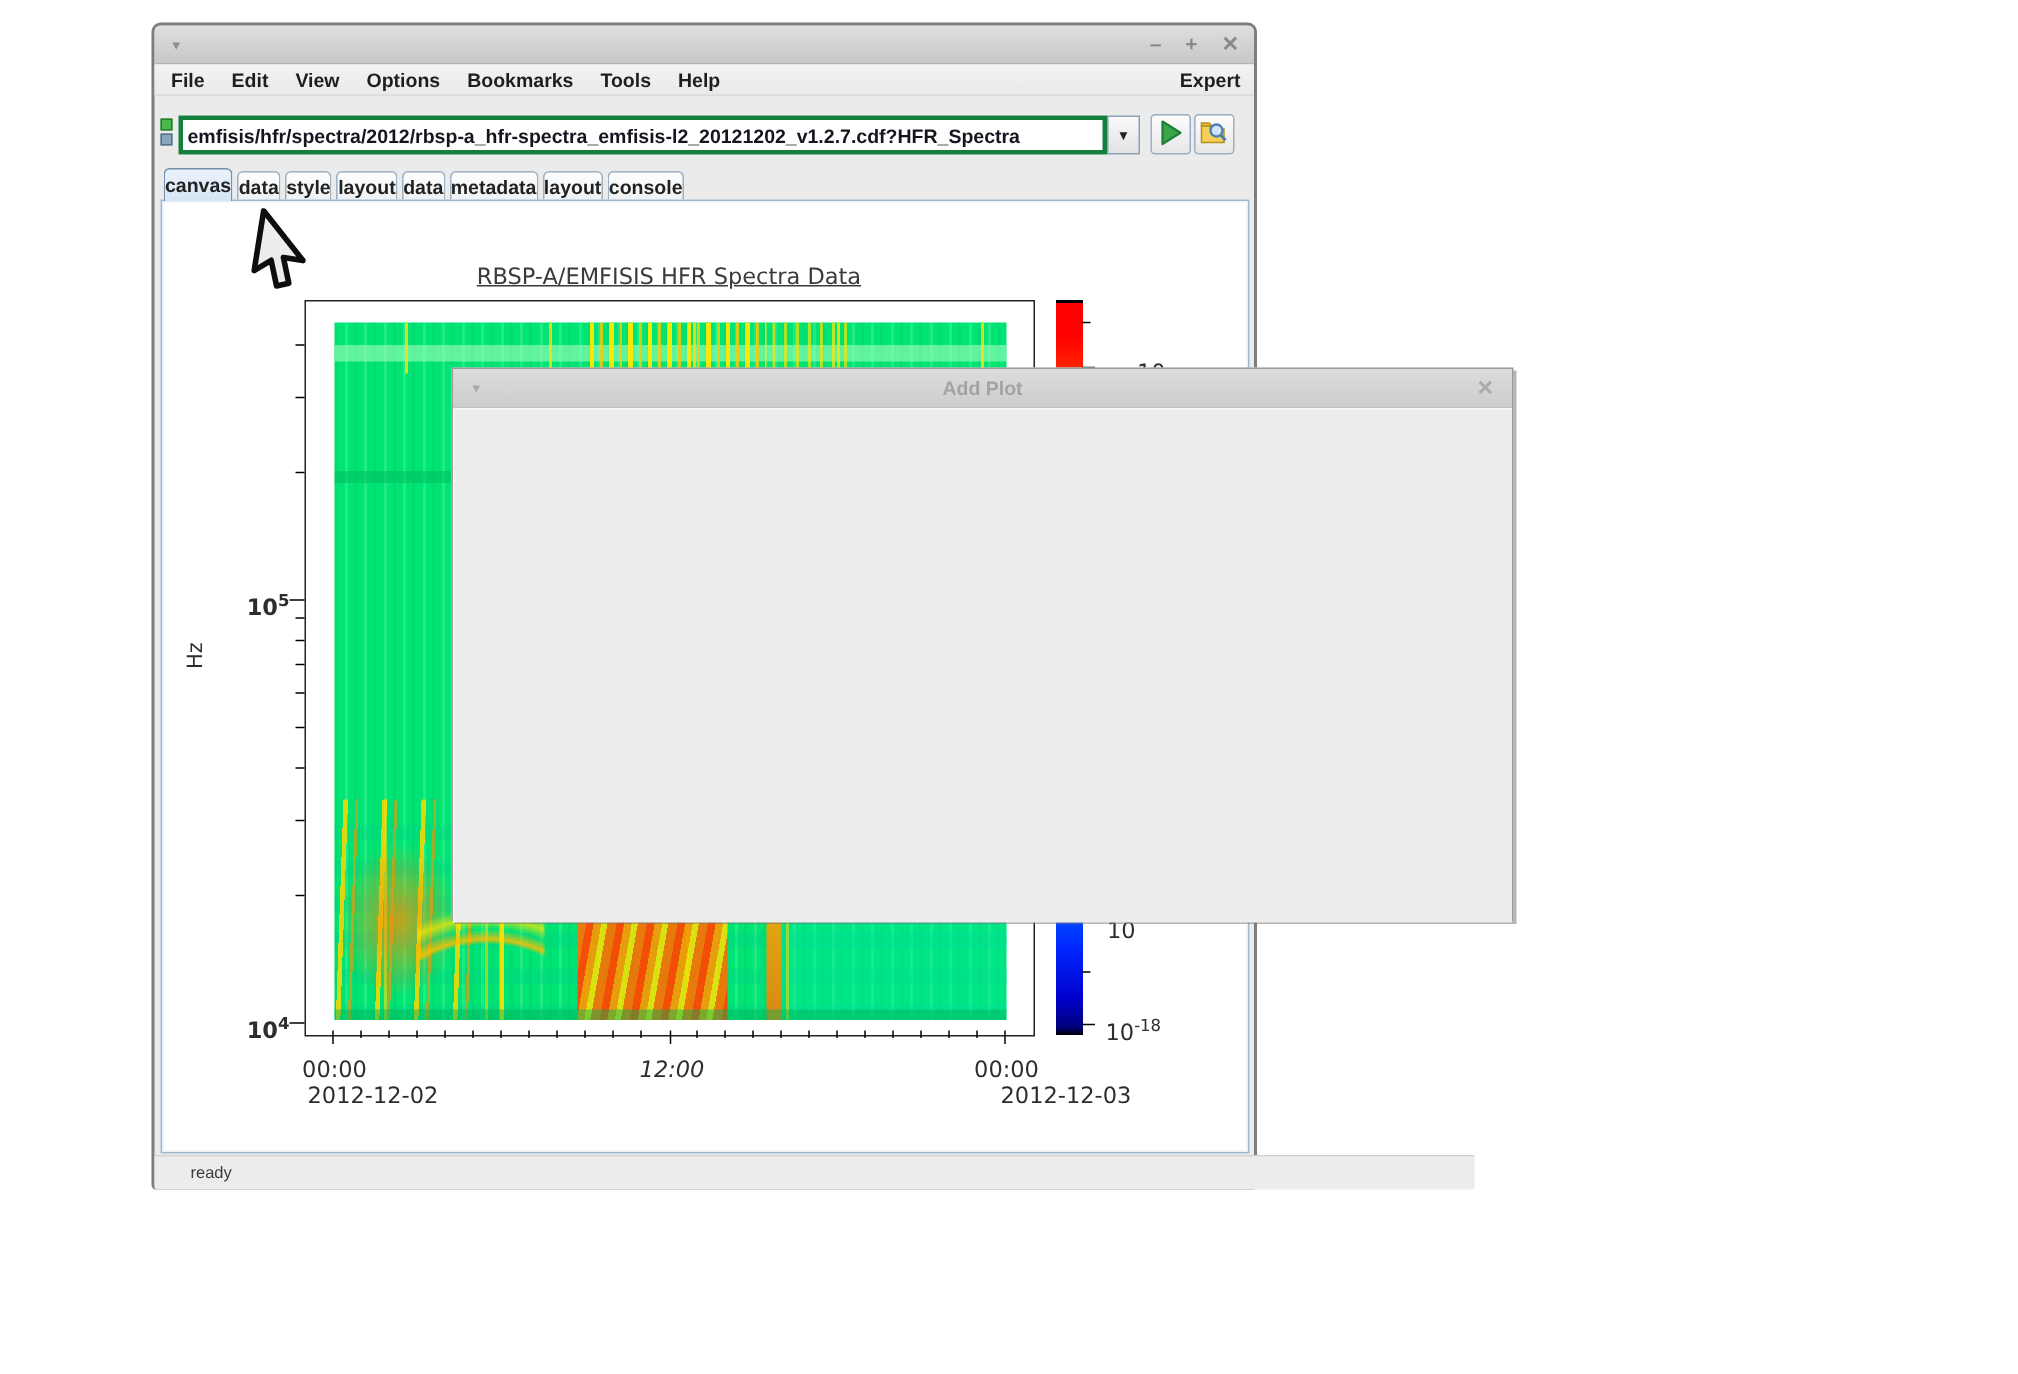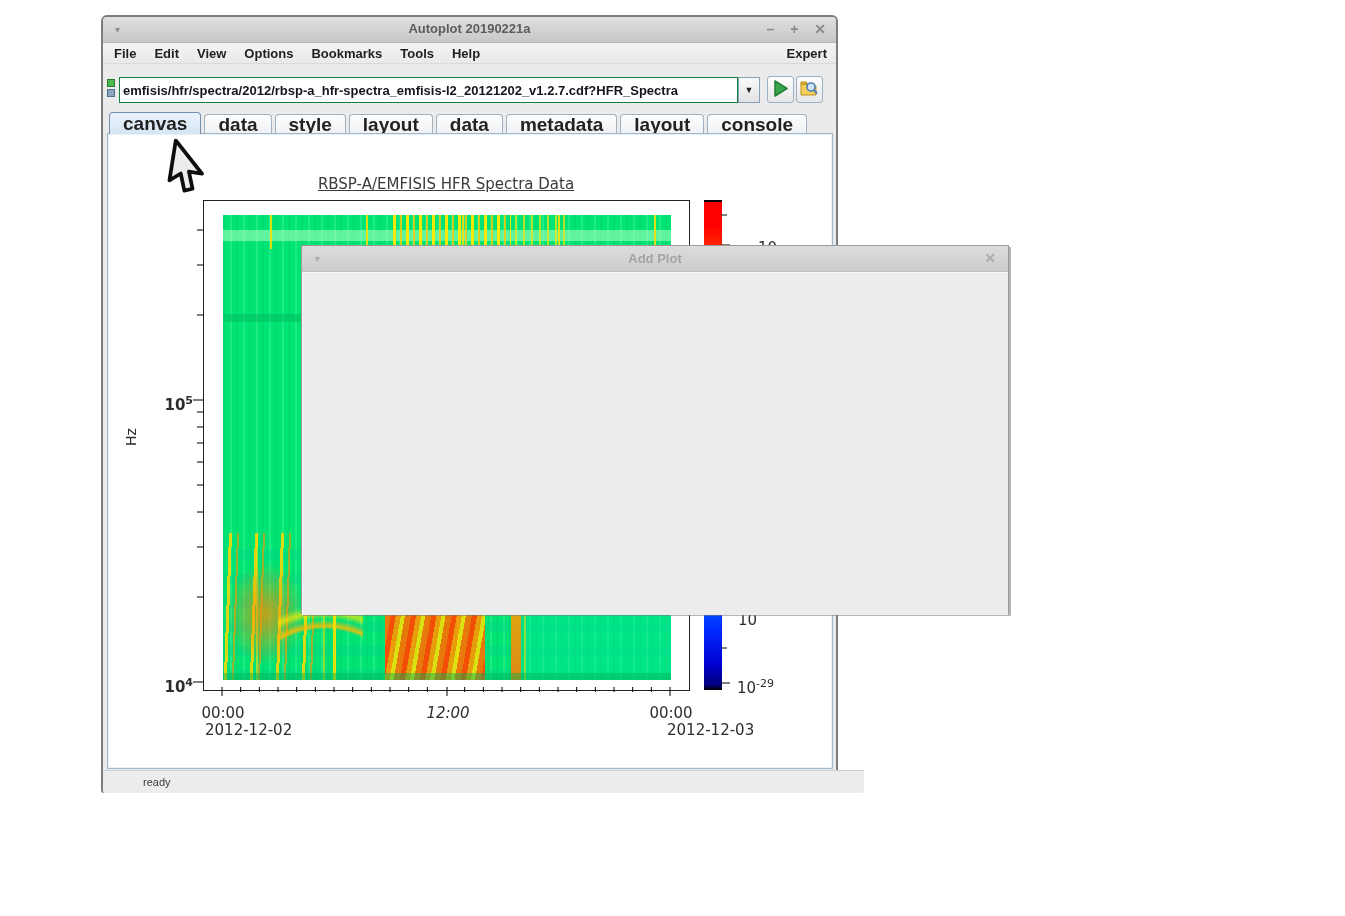--- a/index.html
+++ b/index.html
@@ -23,43 +23,43 @@
   .menu-item { padding:0 9px; }
   .menu-item:first-child { padding-left:11px; }
   .menu-expert { margin-left:auto; padding-right:9px; }
 
   .ds-icon { position:absolute; left:3px; top:62px; width:10px; height:19px; }
   .ds-icon .sq { position:absolute; left:1px; width:8px; height:8px; }
   .ds-icon .g { top:0; background:#4db84d; border:1px solid #2a7a2a; }
   .ds-icon .b { top:10px; background:#8aa6bd; border:1px solid #51708c; }
 
   .address { position:absolute; left:16px; top:60px; width:619px; height:26px;
-             border:1px solid #15803d; background:#ffffff; font-family:"Liberation Sans",sans-serif;
+             border:3px solid #15803d; background:#ffffff; font-family:"Liberation Sans",sans-serif;
              font-size:13px; font-weight:bold; color:#15151f; padding:0 3px; }
   .combo { position:absolute; left:635px; top:60px; width:22px; height:26px;
            border:1px solid #87a1b8; background:linear-gradient(#fafafa,#e2e2e2);
            font-size:9px; color:#222; cursor:pointer; }
   .btn { position:absolute; top:59px; width:27px; height:27px; border:1px solid #9ab0c4;
          border-radius:3px; background:linear-gradient(#fdfdfd,#e7e7e7); cursor:pointer; padding:0; }
   .btn.play { left:664px; }
   .btn.browse { left:693px; }
 
   .tabs { position:absolute; left:6px; top:95px; height:22px; display:flex; align-items:flex-end; gap:3px; }
-  .tab { height:20px; line-height:19px; padding:0 13px; font-size:19px; font-weight:bold; color:#222;
+  .tab { height:20px; line-height:19px; padding:0 0; font-size:13px; font-weight:bold; color:#222;
          background:linear-gradient(#fdfdfd,#eef1f4); border:1px solid #9fb0c0; border-bottom:none;
          border-radius:4px 4px 0 0; cursor:pointer; }
   .tab.selected { height:22px; line-height:21px; background:linear-gradient(#eaf3fb,#d5e5f4);
                   border-color:#7490ad; position:relative; z-index:2; }
 
   .canvas { position:absolute; left:4px; top:116px; width:726px; height:636px; background:#ffffff;
             border:1px solid #9db7cd; box-shadow:inset 0 0 0 1px #e9f1f8; }
 
-  .statusbar { position:absolute; left:0; top:753px; width:761px; height:23px; background:#ececec;
+  .statusbar { position:absolute; left:0; top:753px; width:880px; height:23px; background:#ececec;
                border-top:1px solid #cfcfcf; font-size:11px; color:#3c3c3c; line-height:22px;
-               padding-left:40px; border-radius:0 0 2px 2px; }
+               padding-left:24px; border-radius:0 0 2px 2px; }
 
   
   .plot-title { position:absolute; left:95px; top:41px; width:486px; text-align:center;
                 font-family:"DejaVu Sans",sans-serif; font-size:15px; color:#3a3a3a;text-decoration:underline; }
   .plot-frame { position:absolute; left:95px; top:66px; width:487px; height:491px; border:1px solid #222; }
 
   .spectrogram { position:absolute; left:115px; top:81px; width:448px; height:465px;
                  background:#00e475; overflow:hidden; }
   .sp { position:absolute; }
   .sp-vtex { left:0; top:0; right:0; bottom:0;
@@ -123,21 +123,20 @@
   #ticks line { stroke:#000; stroke-width:1; }
   .cursor { position:absolute; left:168px; top:141px; z-index:3; pointer-events:none; }
 </style>
 </head>
 <body>
 
 <div class="window">
 
   <div class="titlebar">
     <span class="tb-menu">▾</span>
-    <span class="tb-title">Autoplot 20190221a</span>
     <span class="tb-btns">
       <span>–</span>
       <span>+</span>
       <span>✕</span>
     </span>
   </div>
 
   <div class="menubar">
     <span class="menu-item">File</span>
     <span class="menu-item">Edit</span>
@@ -215,21 +214,21 @@
     <div class="axlabel xlab" style="left:85px;top:570px;">00:00</div>
     <div class="axlabel xlab" style="left:310px;top:570px;font-style:italic;">12:00</div>
     <div class="axlabel xlab" style="left:533px;top:570px;">00:00</div>
     <div class="axlabel xdate" style="left:97px;top:587px;">2012-12-02</div>
     <div class="axlabel xdate" style="left:559px;top:587px;">2012-12-03</div>
 
     <div class="colorbar"></div>
     <div class="axlabel" style="left:650px;top:105px;">10</div>
     <div class="axlabel" style="left:630px;top:477px;">10</div>
     <div class="axlabel" style="left:629px;top:543px;">
-      <span>10</span><sup>-29</sup>
+      <span>10</span><sup>-18</sup>
     </div>
   </div>
 
   <div class="statusbar">
     <span>ready</span>
   </div>
 </div>
 
 <svg id="ticks">
     <line x1="193" y1="400" x2="203" y2="400"></line>

